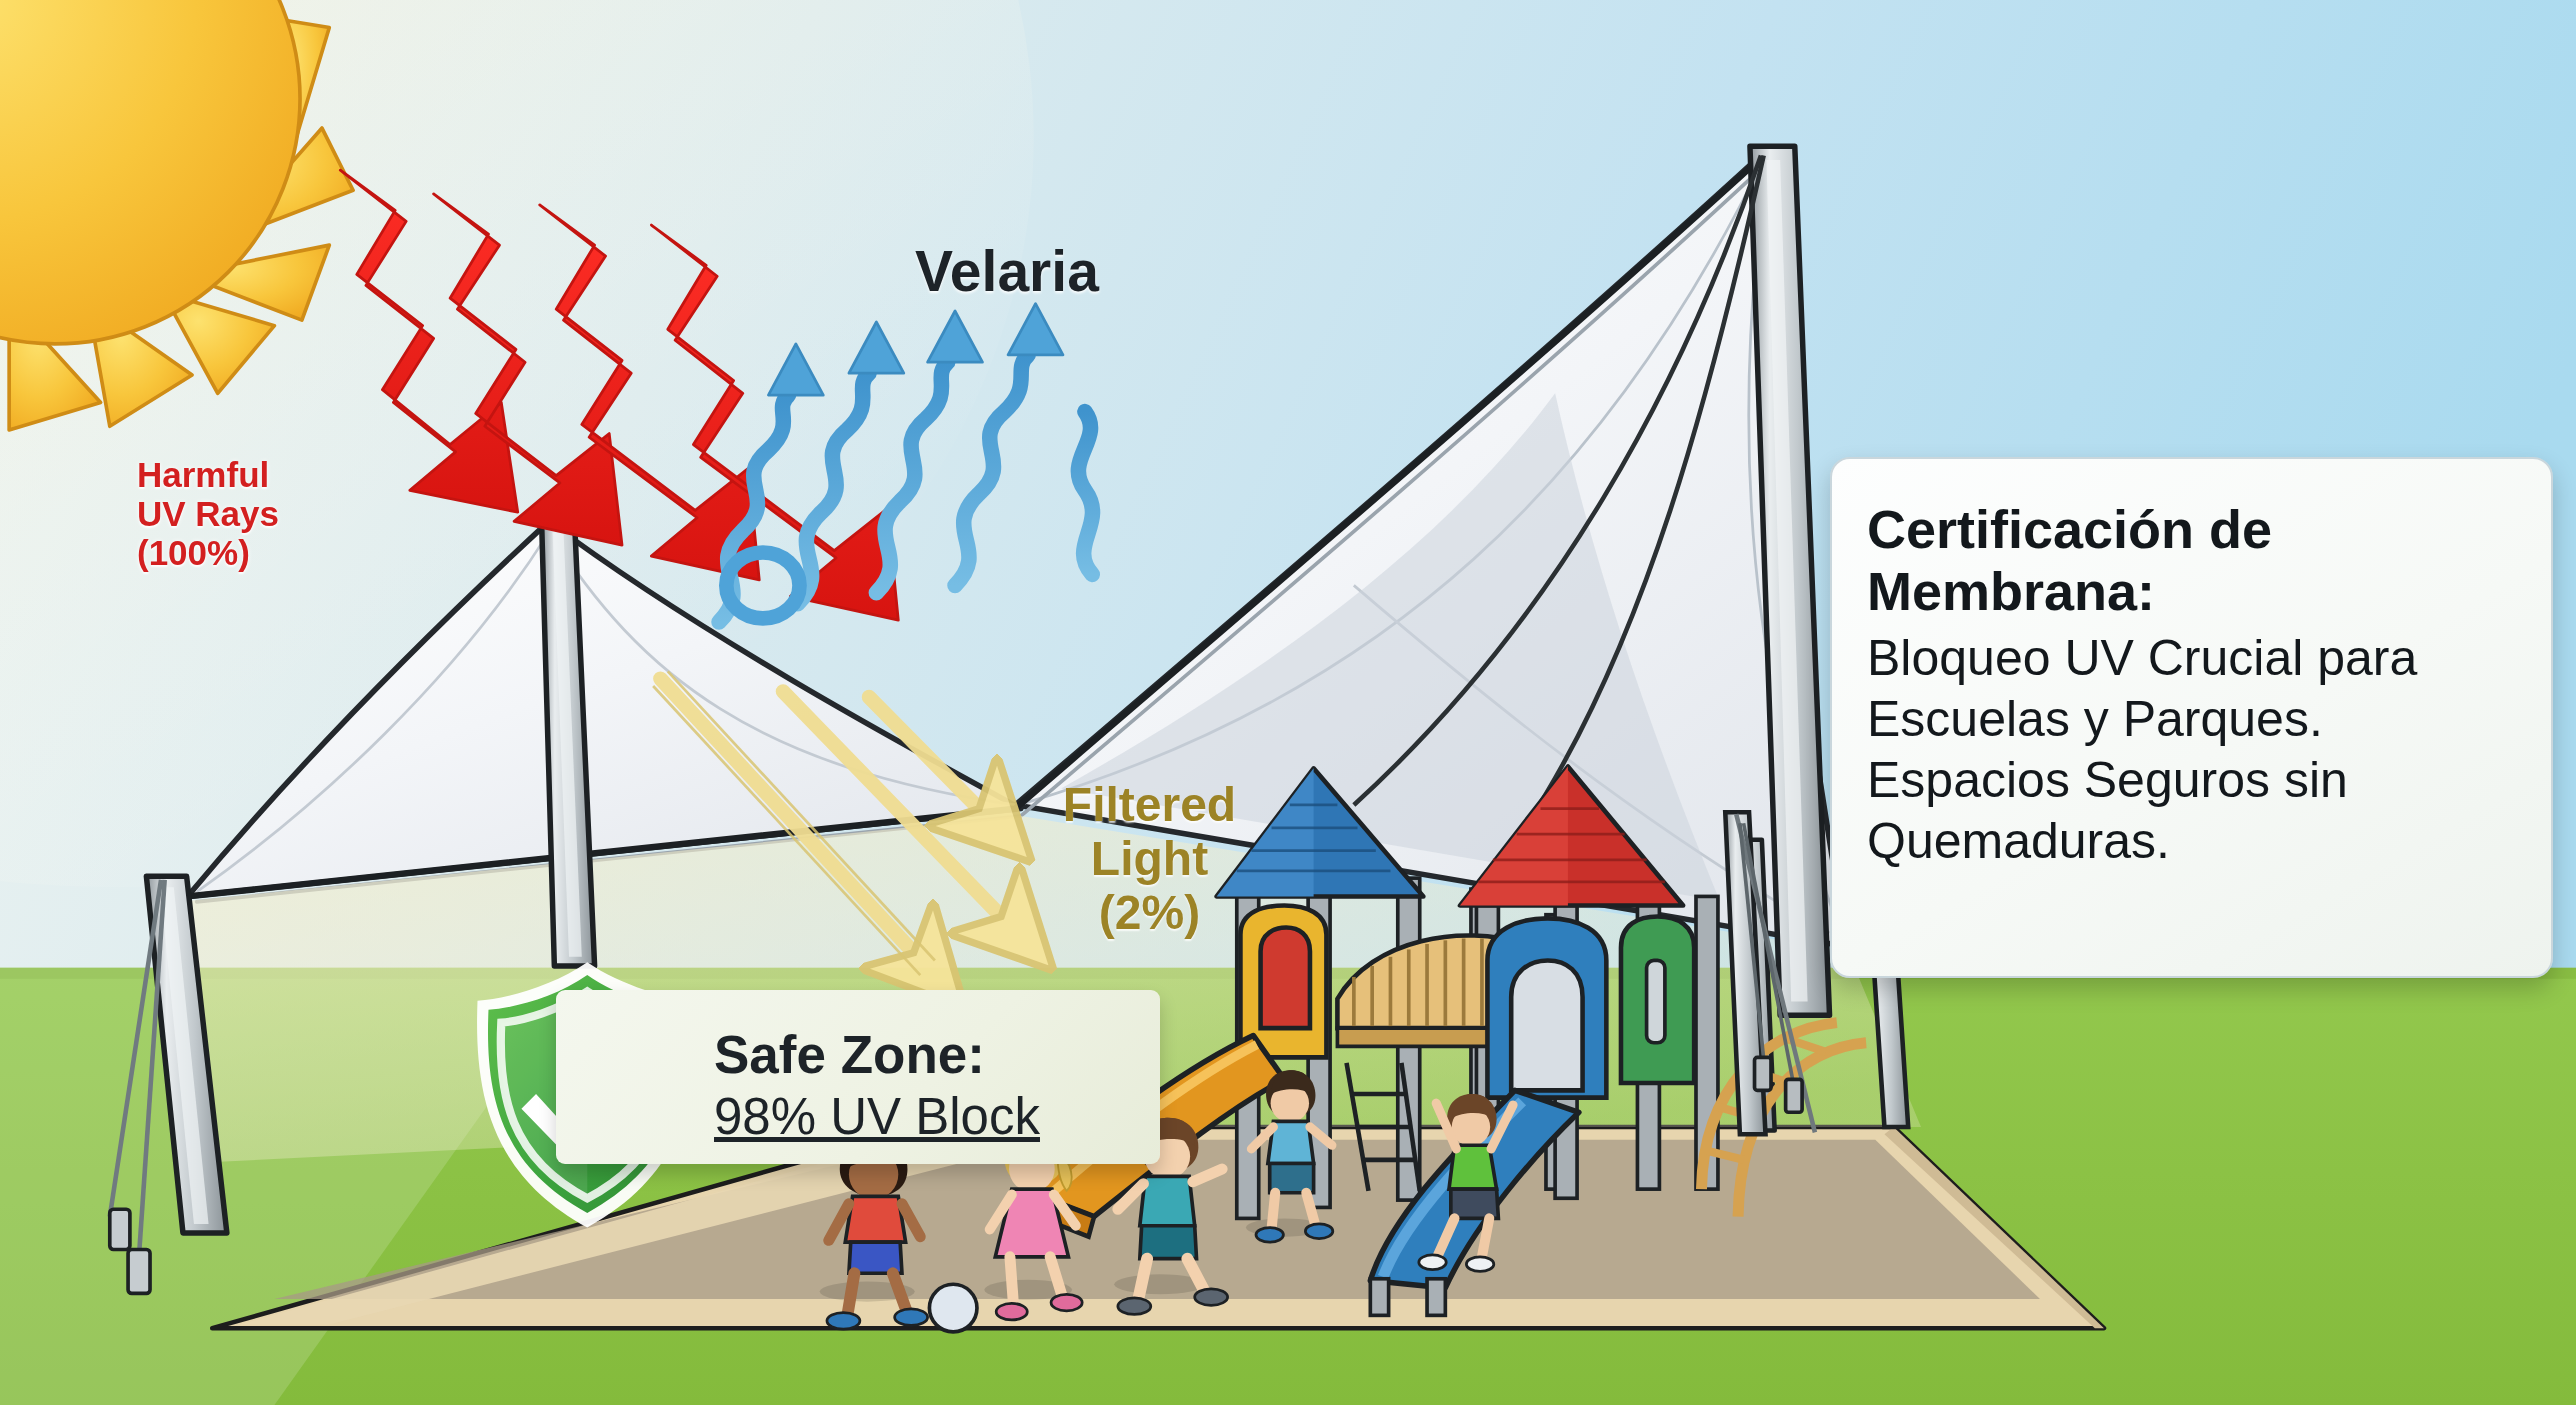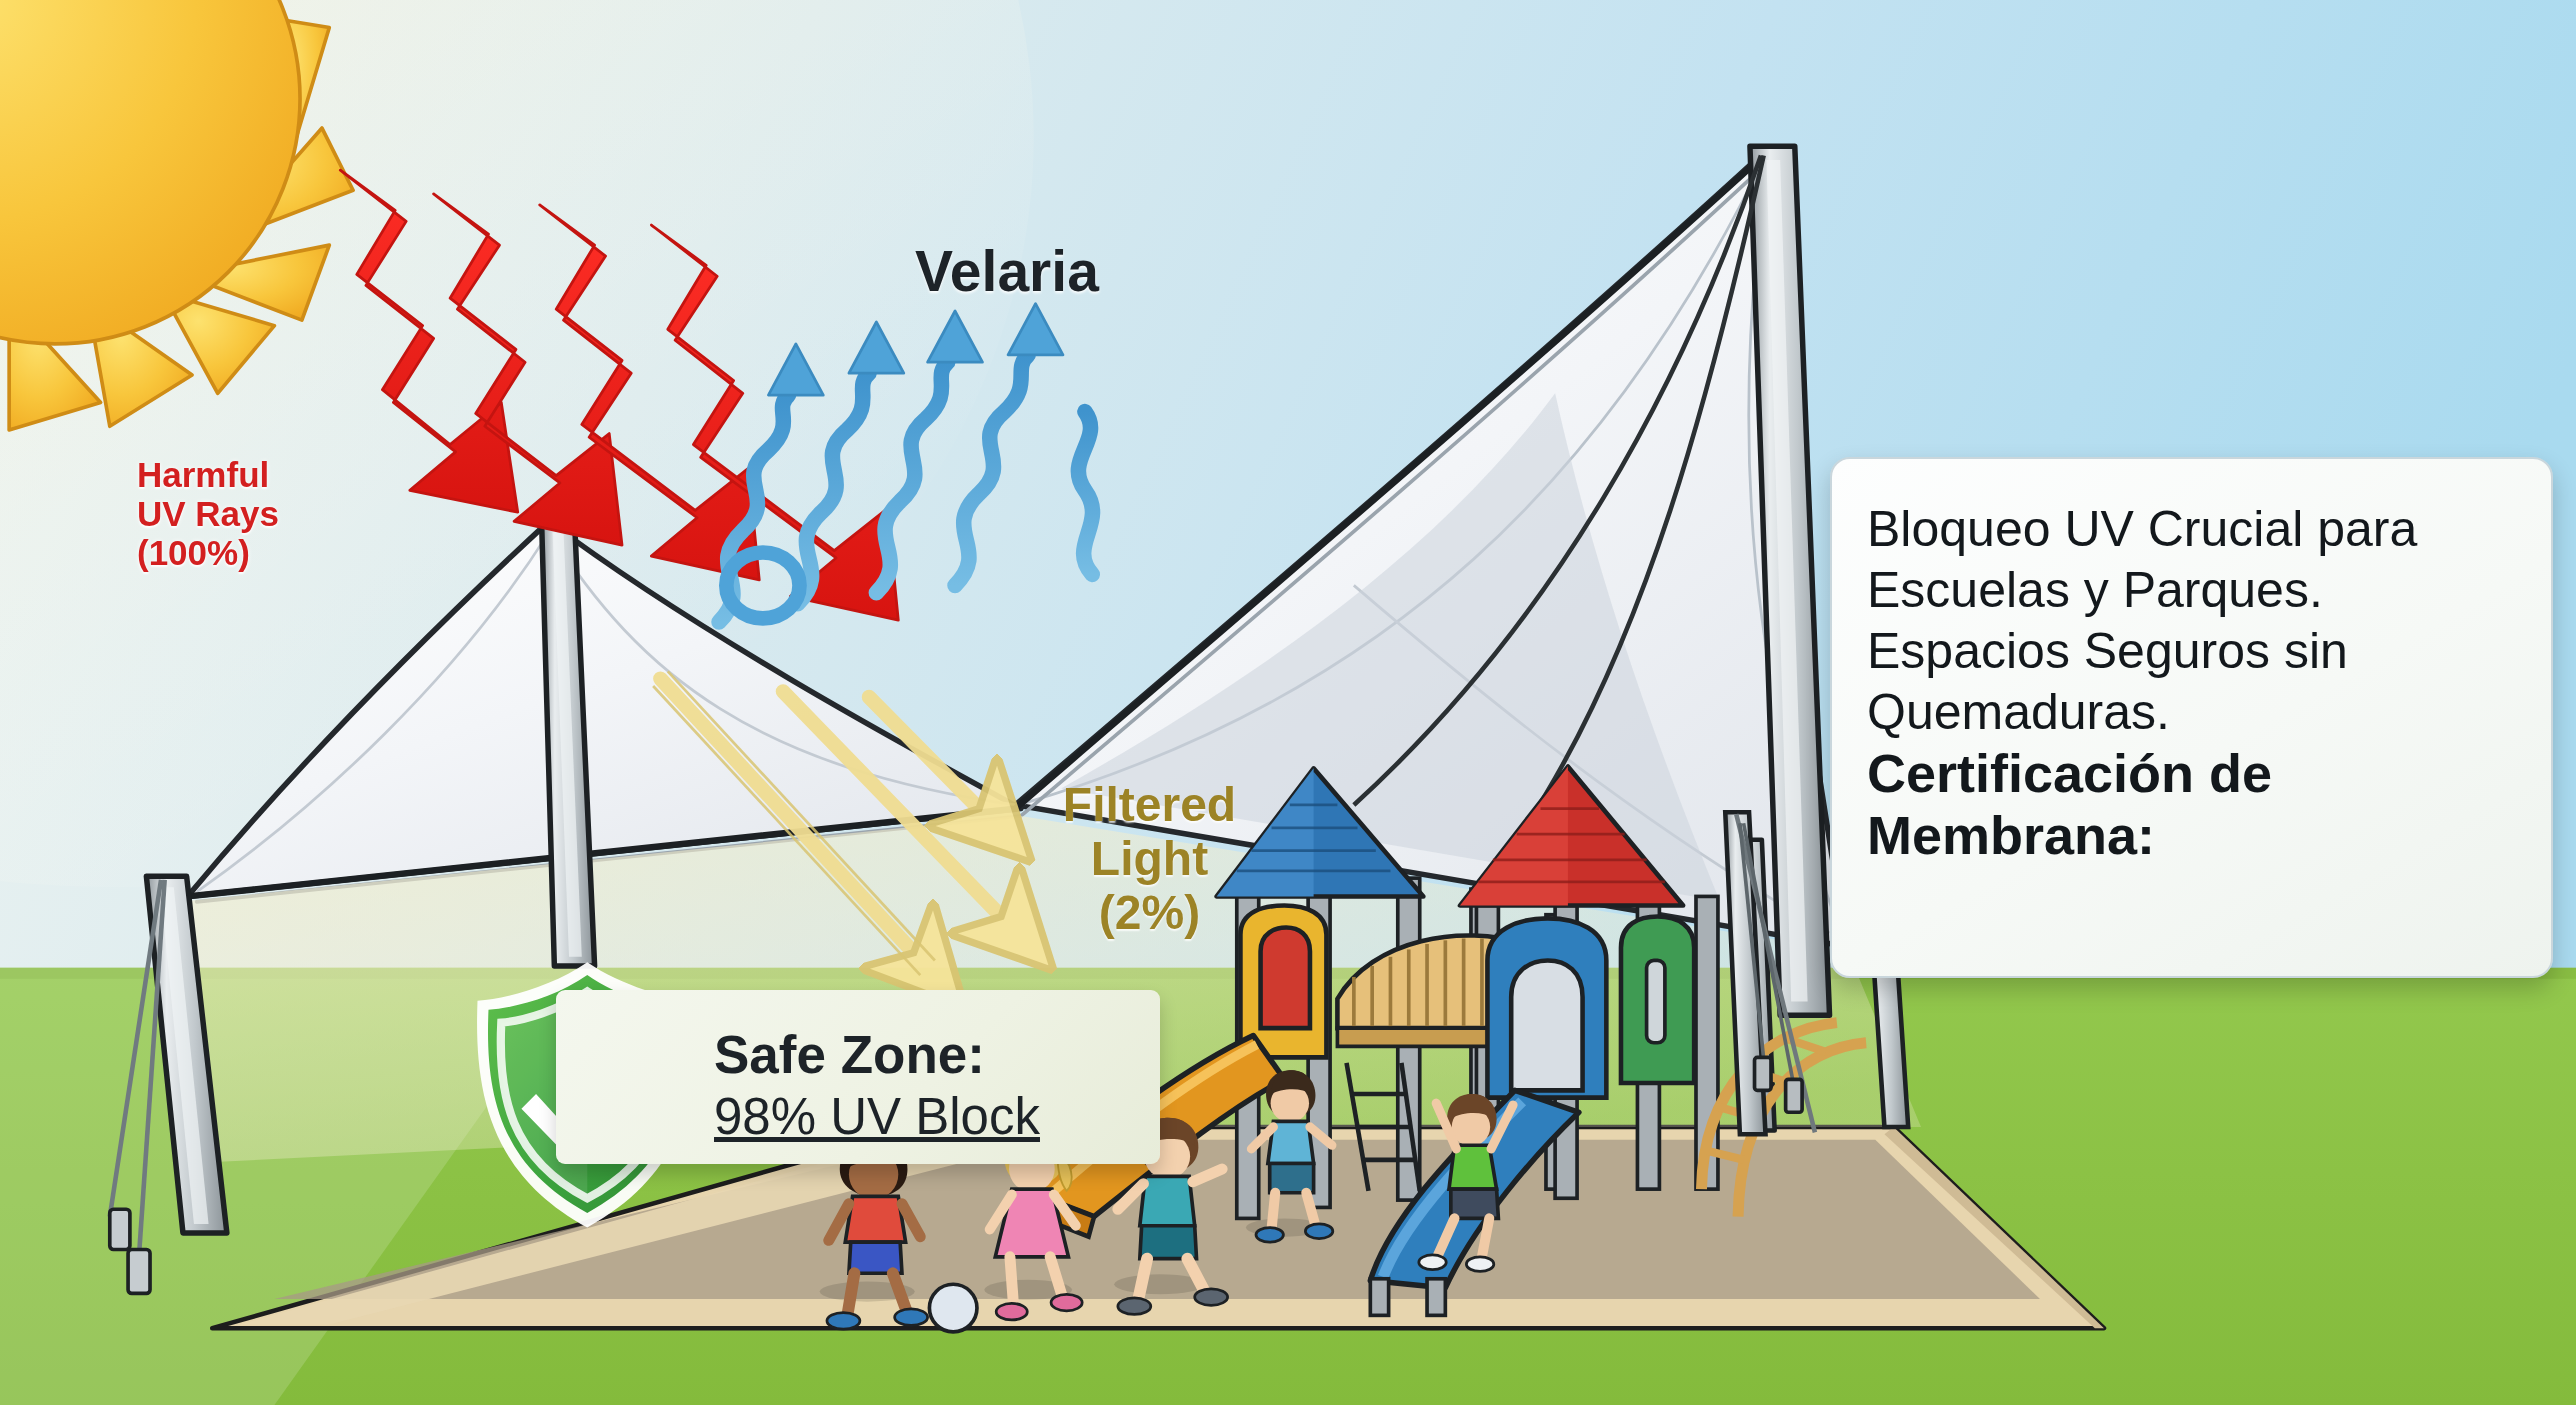--- a/index.html
+++ b/index.html
@@ -479,22 +479,22 @@
 Light
 (2%)</div>
 
   <div id="safezone-card"></div>
   <div id="safezone-text">
     <span id="safezone-title">Safe Zone:</span>
     <span id="safezone-value">98% UV Block</span>
   </div>
 
   <div id="cert-card">
+    <div id="cert-heading">Certificación de
+Membrana:</div>
     <div id="cert-body">Bloqueo UV Crucial para
 Escuelas y Parques.
 Espacios Seguros sin
 Quemaduras.</div>
-    <div id="cert-heading">Certificación de
-Membrana:</div>
   </div>
 
 </div>
 
 
 </body></html>

